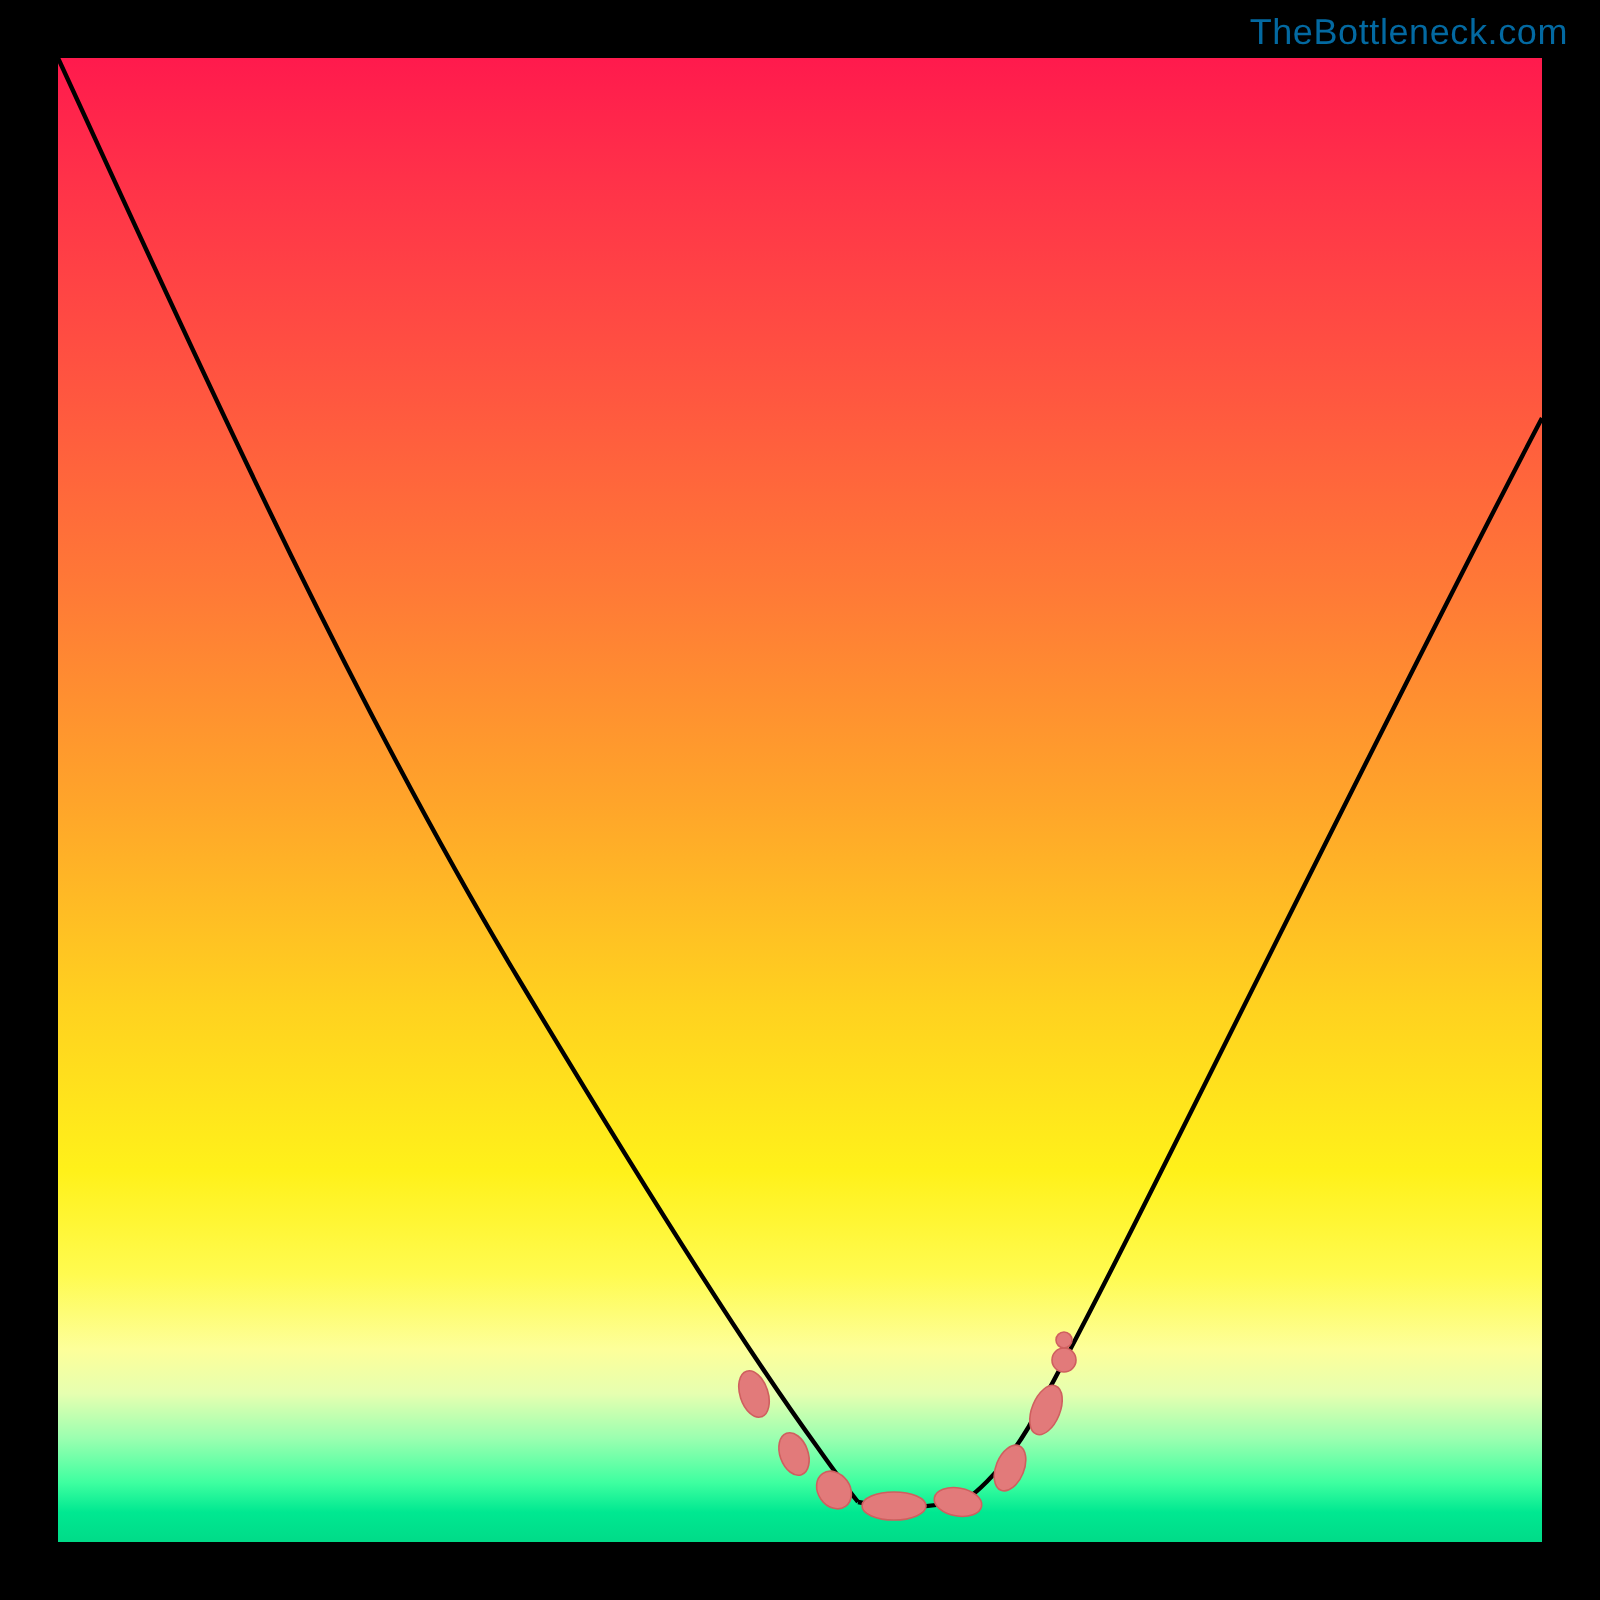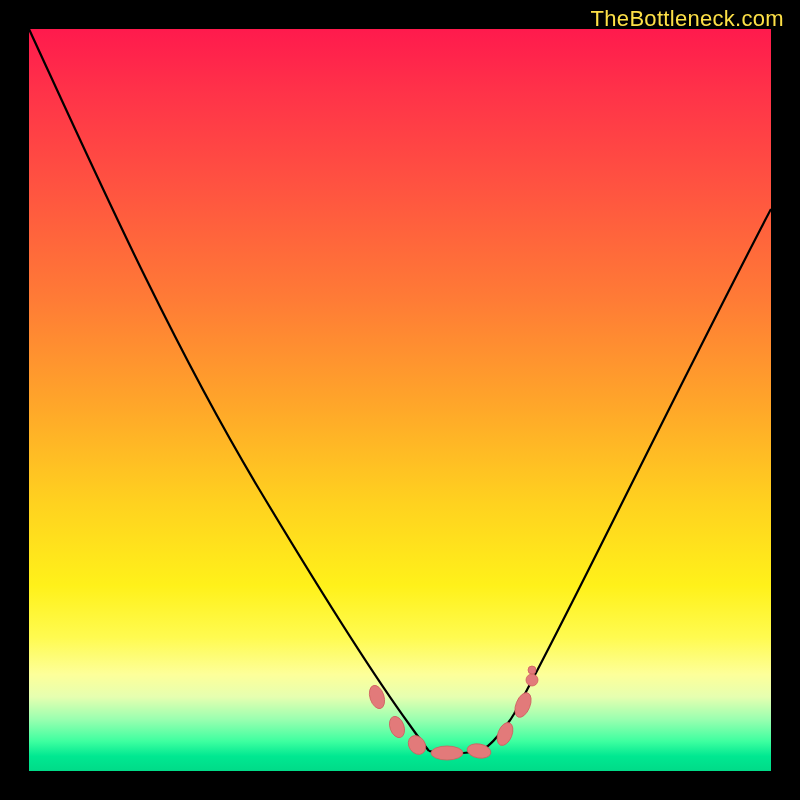--- a/index.html
+++ b/index.html
@@ -45,22 +45,22 @@
     left: 0;
     top: 0;
     width: 742px;
     height: 742px;
     pointer-events: none;
   }
   .watermark {
     position: absolute;
     top: 6px;
     right: 16px;
-    color: #fde047;
-    font-size: 22px;
+    color: #0369a1;
+    font-size: 18px;
     letter-spacing: 0.3px;
   }
 </style>
 </head>
 <body>
 
 <div class="frame">
   <div class="gradient"></div>
 
   <svg class="curves" viewBox="0 0 742 742" preserveAspectRatio="none">

